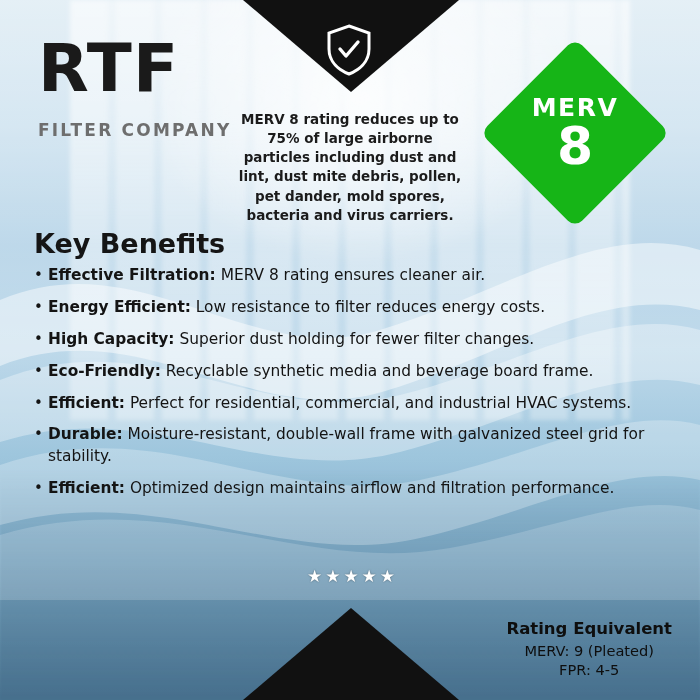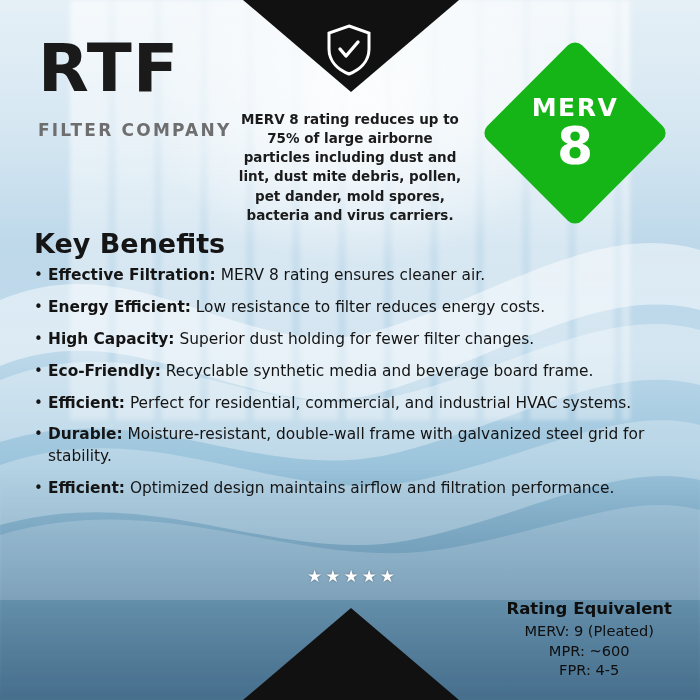--- a/index.html
+++ b/index.html
@@ -326,17 +326,16 @@
     <span class="star">★</span>
     <span class="star">★</span>
     <span class="star">★</span>
     <span class="star">★</span>
     <span class="star">★</span>
   </div>
 
   <div class="rating">
     <div class="rating-title">Rating Equivalent</div>
     <div class="rating-line">MERV: 9 (Pleated)</div>
-    <div class="rating-line">MPR: ~600</div>
     <div class="rating-line">FPR: 4-5</div>
   </div>
 
 </div>
 
 </body></html>

